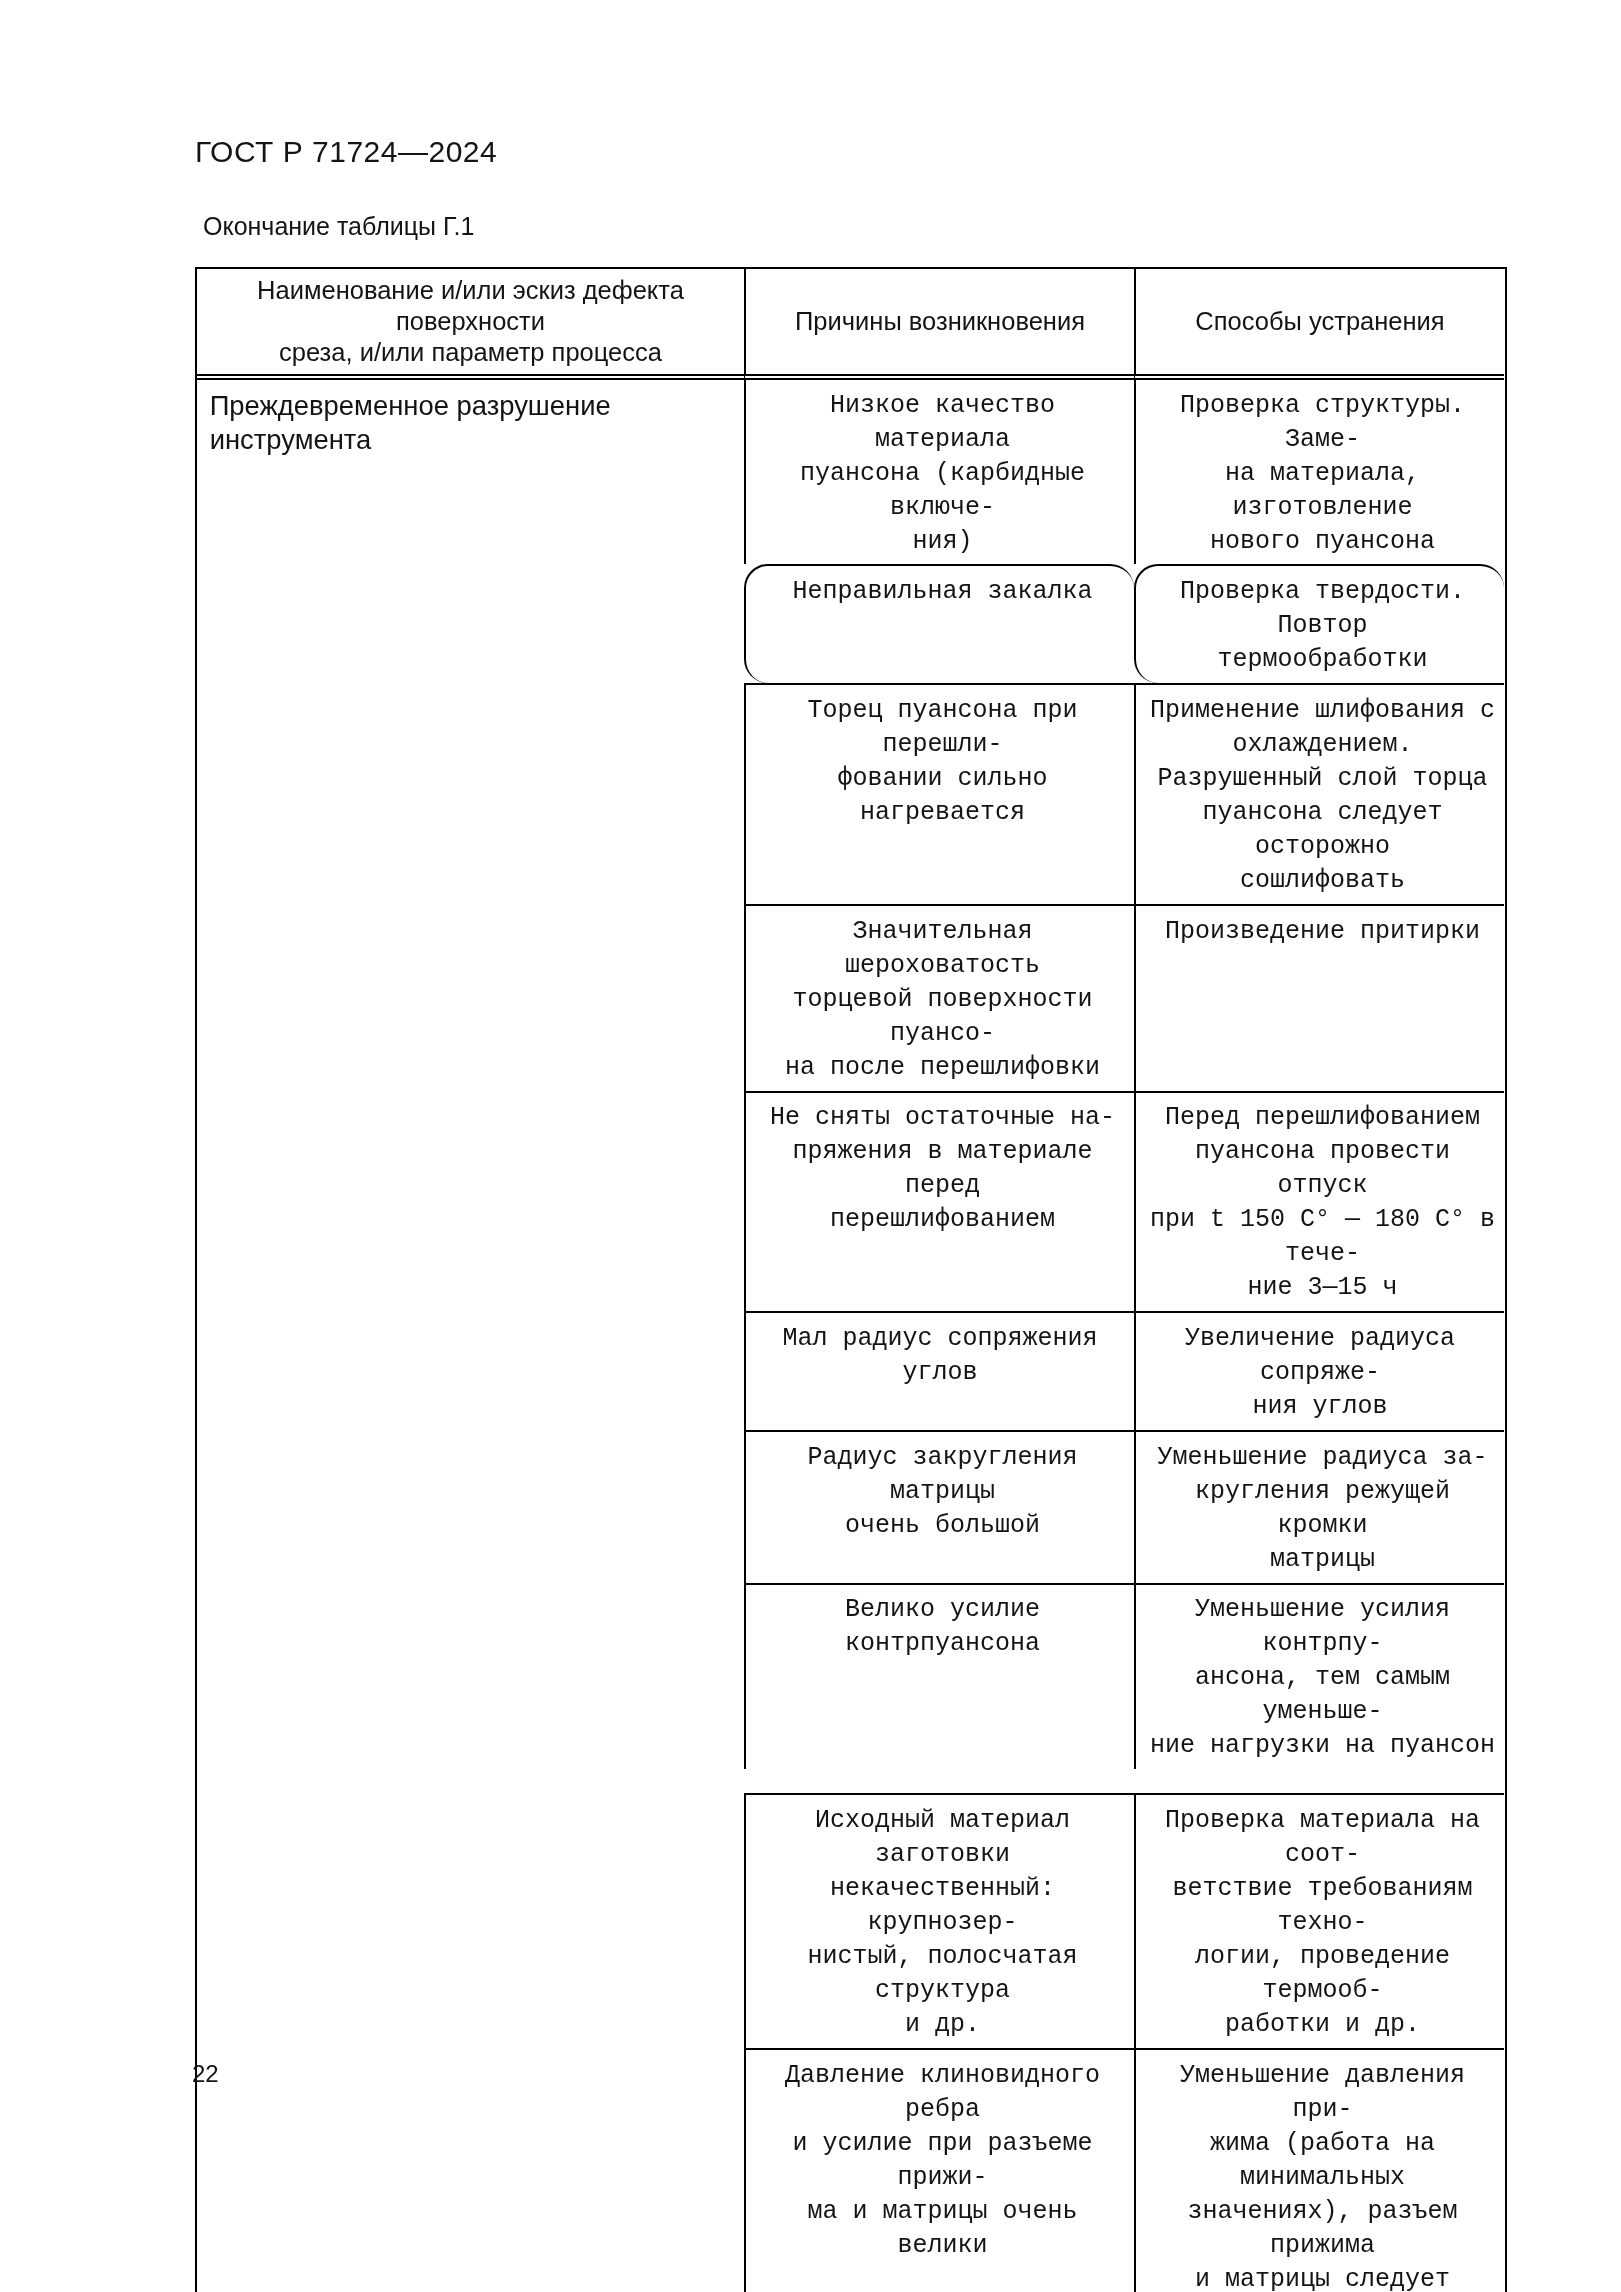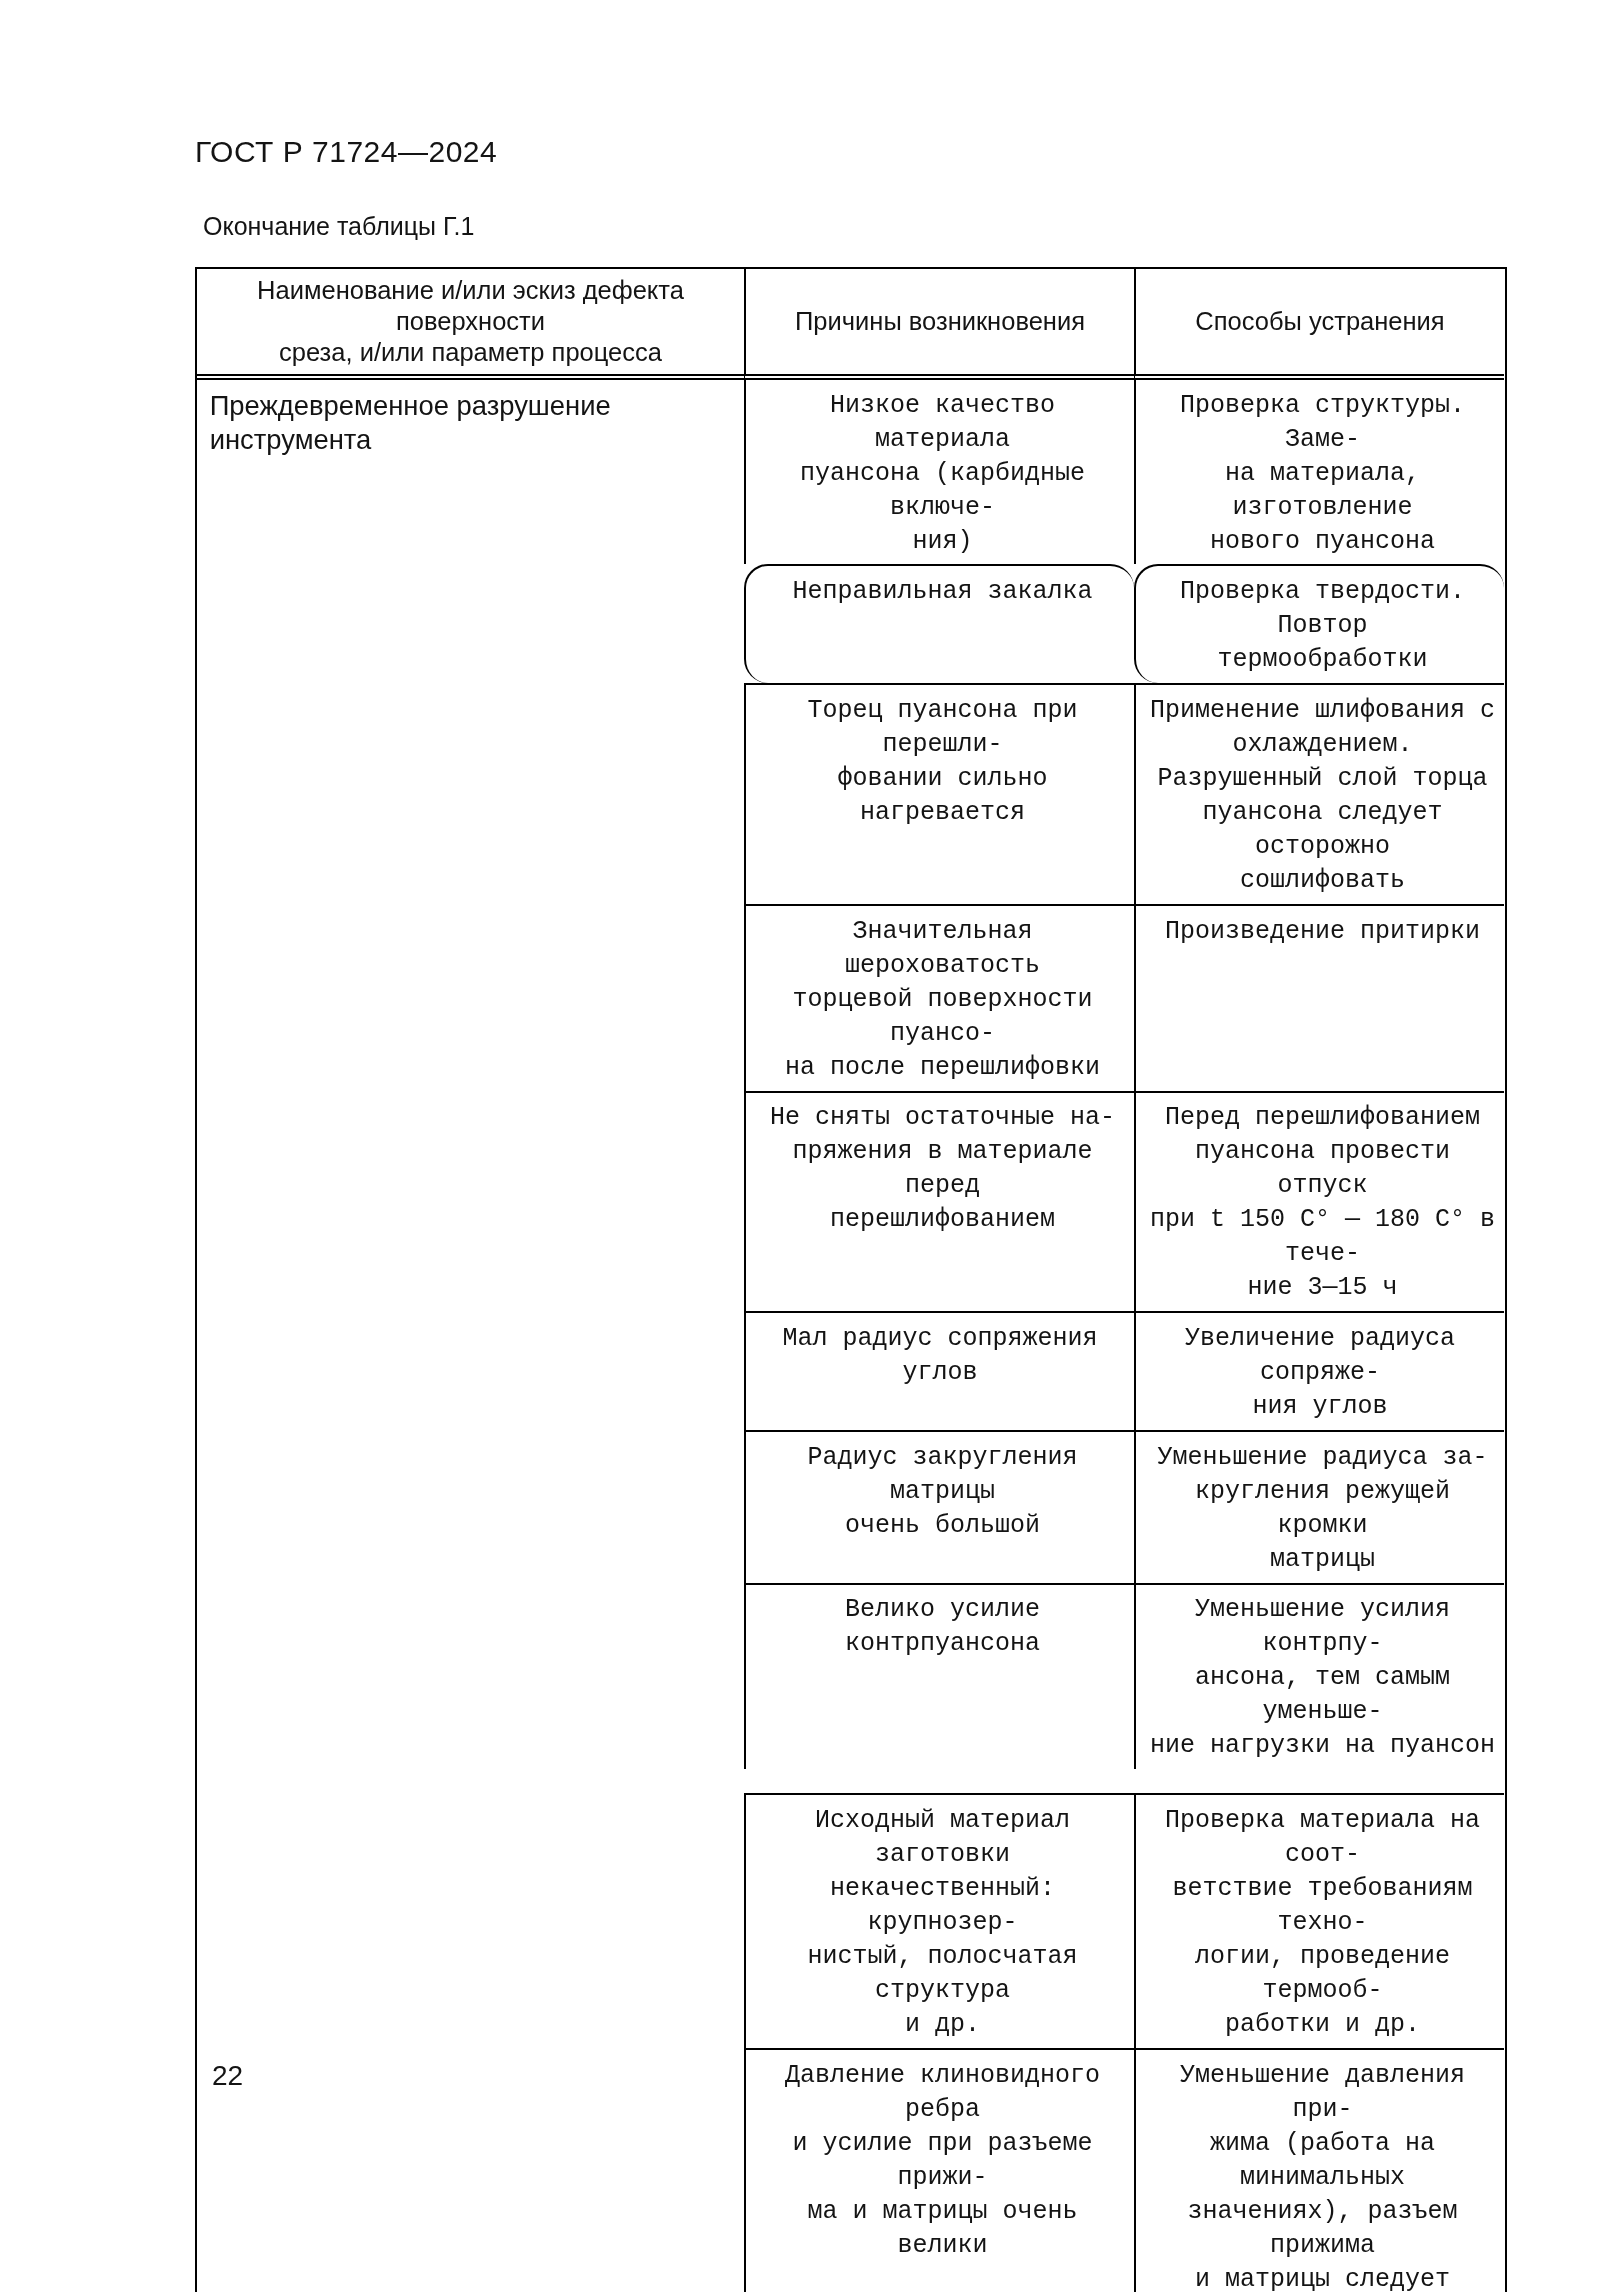--- a/index.html
+++ b/index.html
@@ -74,22 +74,21 @@
   .h-r4 { min-height: 120px; }
   .h-r5 { min-height: 153px; }
   .h-r6 { min-height: 88px; }
   .h-r7 { min-height: 120px; }
   .h-r8 { min-height: 120px; }
   .h-r9 { min-height: 153px; }
   .h-r10 { min-height: 222px; }
 
   .page-number {
     position: absolute; left: 192px; top: 2060px;
-    font-size: 28px;
-    margin-left: 20px;
+    font-size: 24px;
   }
 </style>
 </head>
 <body>
 
 <div class="page">
 
   <div class="doc-number">ГОСТ Р 71724—2024</div>
 
   <div class="table-caption">Окончание таблицы Г.1</div>

